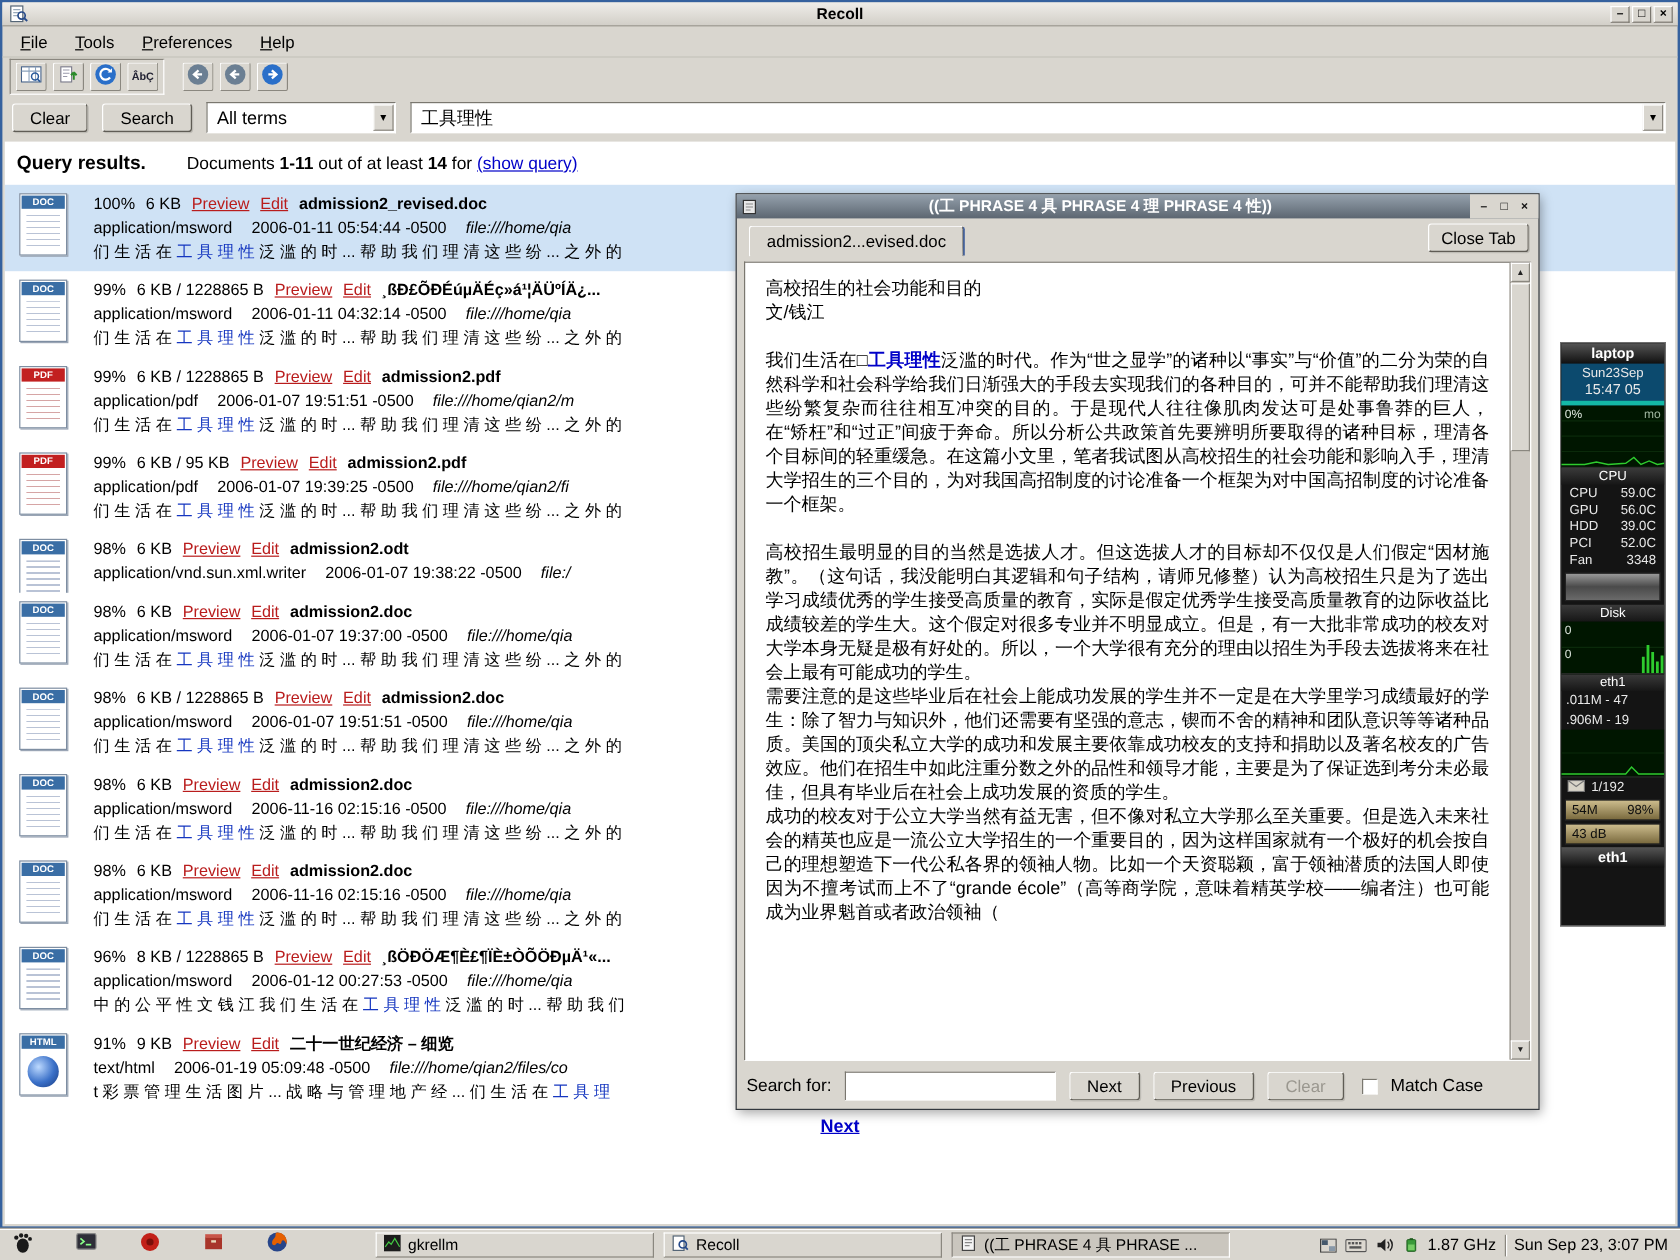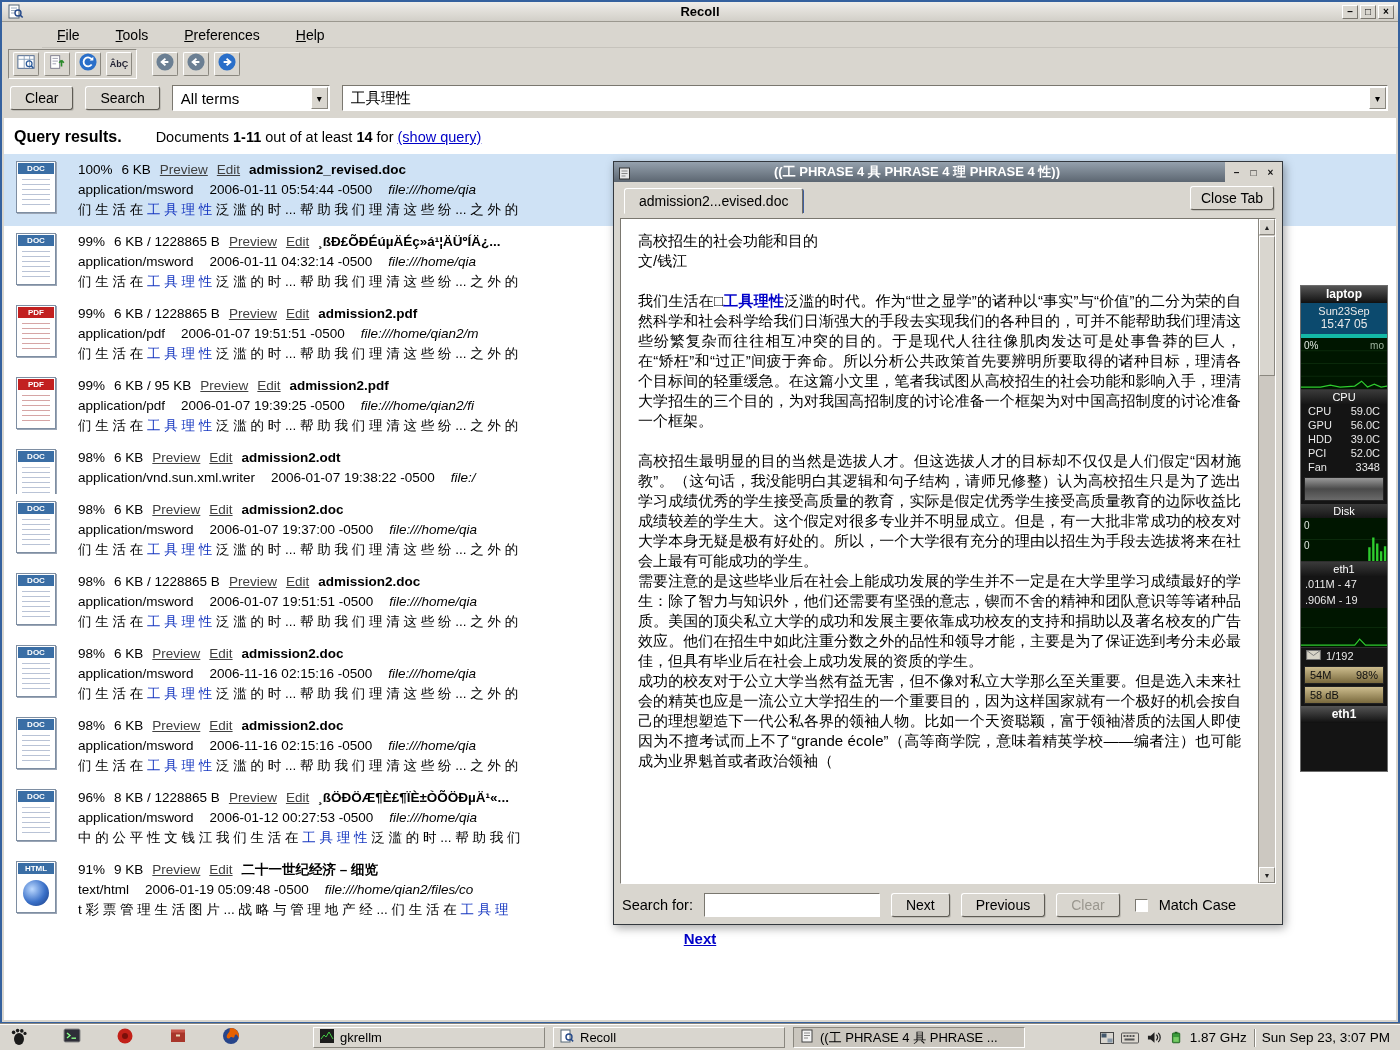--- a/index.html
+++ b/index.html
@@ -8,21 +8,21 @@
   #screen { position:absolute; left:0; top:0; width:1108px; height:1050px; }
 
   
   .main-window { position:absolute; left:0; top:0; width:1400px; height:1024px; background:#d9d6cf; border:2px solid #35619e; }
   .titlebar { height:20px; display:flex; align-items:center; background:linear-gradient(#efede9,#d2cfc8); border-bottom:1px solid #9b988f; position:relative; }
   .tb-icon { margin-left:6px; width:16px; height:15px; flex:0 0 auto; }
   .tb-title { position:absolute; left:0; right:0; text-align:center; font-weight:bold; font-size:13px; }
   .tb-buttons { margin-left:auto; display:flex; gap:2px; padding-right:4px; z-index:1; }
   .tb-btn { width:16px; height:14px; display:flex; align-items:center; justify-content:center; font-size:10px; font-weight:bold; background:#d9d6cf; border:1px solid; border-color:#fff #7a776f #7a776f #fff; cursor:default; }
 
-  .menubar { height:26px; display:flex; align-items:center; padding-left:6px; gap:18px; font-size:14px; border-bottom:1px solid #c6c3bc;margin-left:40px; }
+  .menubar { height:26px; display:flex; align-items:center; padding-left:6px; gap:5px; font-size:14px; border-bottom:1px solid #c6c3bc; }
   .menu-item { display:inline-block; padding:3px 9px; }
   .menu-item::first-letter { text-decoration:underline; }
 
   .toolbar { height:32px; display:flex; align-items:center; padding:0 6px; gap:10px; }
   .tool-group { display:flex; gap:5px; padding:2px 4px; border:1px solid; border-color:#8a877f #fff #fff #8a877f; }
   .tool-group.flat { border-color:transparent; }
   .tool-btn { width:26px; height:24px; display:flex; align-items:center; justify-content:center; background:#d9d6cf; border:1px solid; border-color:#fff #8a877f #8a877f #fff; border-radius:2px; }
   .tool-btn svg { width:18px; height:18px; }
   .spell-text { font-size:9px; font-weight:bold; color:#223; }
 
@@ -37,21 +37,21 @@
 
   
   .results-pane { position:absolute; left:2px; right:2px; top:116px; bottom:2px; background:#fff; overflow:hidden; font-size:13.5px; }
   .results-header { padding:10px 10px 8px; font-size:14.5px; white-space:nowrap; }
   .rh-title { font-weight:bold; font-size:16px; margin-right:30px; }
   .rh-b { font-weight:bold; }
   .rh-link { color:#0000c8; text-decoration:underline; cursor:pointer; }
   .result-row { position:relative; padding:6px 8px 6px 74px; line-height:20px; overflow:hidden; white-space:nowrap; }
   .result-row.selected { background:#cfe2f5; }
   .r-line1 { display:flex; gap:9px; align-items:baseline; }
-  .r-link { color:#404040; text-decoration:underline; cursor:pointer; }
+  .r-link { color:#b91c1c; text-decoration:underline; cursor:pointer; }
   .r-file { font-weight:bold; }
   .r-line2 { display:flex; gap:16px; }
   .r-path { font-style:italic; }
   .hl { color:#1536c0; }
   .next-wrap { text-align:center; padding:4px 0; }
   .next-link { color:#0000c8; font-weight:bold; font-size:15px; text-decoration:underline; cursor:pointer; }
 
   
   .ricon { position:absolute; left:12px; top:7px; width:40px; height:52px; background:#fff; border:1px solid #7e8ea2; box-shadow:1px 1px 0 #9aa5b5; }
   .ricon::before { content:attr(data-icon); text-transform:uppercase; position:absolute; top:1px; left:1px; right:1px; height:11px; font-size:8px; font-weight:bold; color:#fff; background:#3a6ea5; text-align:center; line-height:11px; }
@@ -516,21 +516,21 @@
             <rect x="0.5" y="0.5" width="15" height="10" fill="#d8d4c8" stroke="#777"></rect>
             <path d="M0.5 0.5L8 6l7.5-5.5" fill="none" stroke="#777"></path>
           </svg></span>
       <span>1/192</span>
     </div>
     <div class="gk-meter">
       <span>54M</span>
       <span>98%</span>
     </div>
     <div class="gk-meter">
-      <span>58 dB</span>
+      <span>43 dB</span>
     </div>
     <div class="gk-host gk-footer">eth1</div>
   </div>
 
   <div class="taskbar">
     <span class="launcher">
       <span><svg viewBox="0 0 20 20">
             <ellipse cx="10" cy="13" rx="5" ry="6" fill="#1a1a1a"></ellipse>
             <circle cx="4.6" cy="6.4" r="1.8" fill="#1a1a1a"></circle>
             <circle cx="8.6" cy="4.6" r="1.8" fill="#1a1a1a"></circle>

